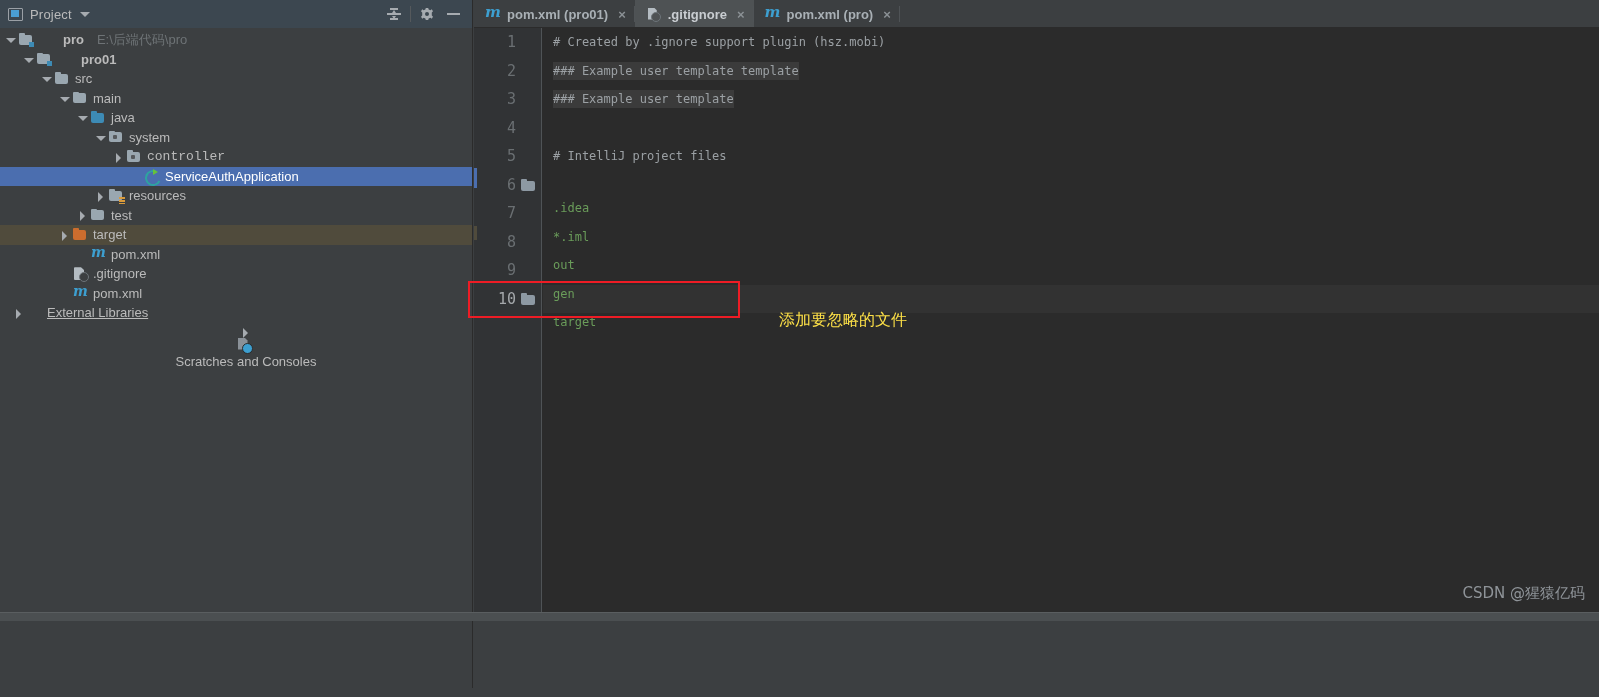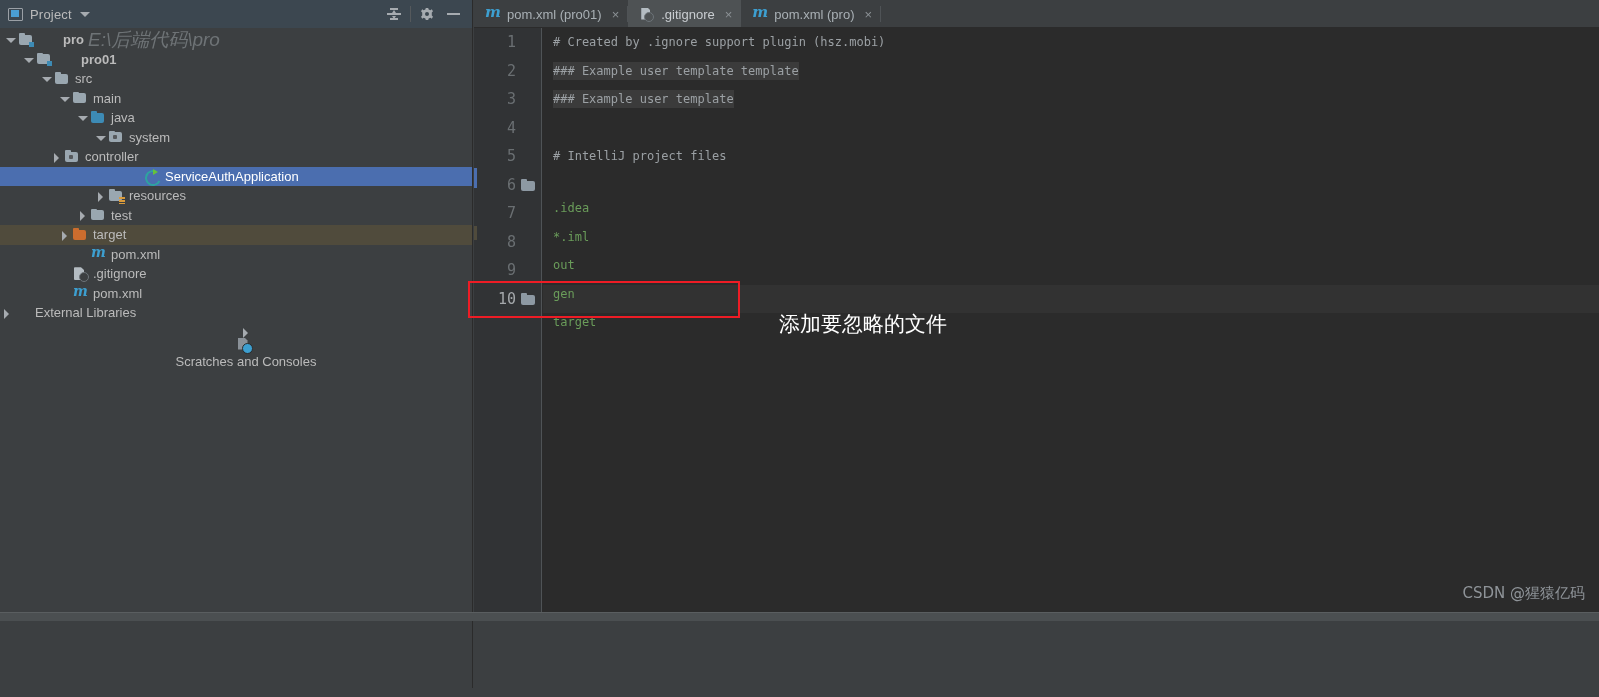--- a/index.html
+++ b/index.html
@@ -142,29 +142,29 @@
   .ico-scr::before{
     content:""; position:absolute; left:2px; top:1px; width:10px;height:12px;
     background:#8a9198; clip-path: polygon(0 0,70% 0,100% 25%,100% 100%,0 100%);
   }
   .ico-scr::after{
     content:""; position:absolute; right:0px; bottom:0px; width:9px;height:9px;
     border-radius:50%; background:#3d9fd0; border:1px solid #2b2b2b;
   }
   .lbl { font-size: 13px; }
   .lbl.bold { font-weight: 700; margin-left: 24px; }
-  .path { color:#6e7376; font-size:19px; margin-left:4px;font-style:italic; }
+  .path { color:#6e7376; font-size:13px; margin-left:13px; }
 
   
   #editor-area { position:absolute; left:474px; top:0; right:0; bottom:9px; background:#2b2b2b; }
   #tabbar { position:absolute; left:0; top:0; right:0; height:28px; background:#3c3f41; display:flex; align-items:stretch; }
   #tabbar::after{ content:""; position:absolute; left:0; right:0; bottom:0; height:1px; background:#2b2b2b; }
   .tab {
     display:flex; align-items:center; padding:0 9px 0 11px; gap:7px;
-    font-size:13px; color:#a9b0b5; position:relative; background:#3c3f41; cursor:default;
+    font-size:13px; color:#a9b0b5; position:relative; background:#3c3f41; cursor:default;font-weight:bold;
   }
   .tab.active { background:#4e5254; color:#c9cdd1; }
   .tab.active::after { content:""; position:absolute; left:0; right:0; bottom:0; height:2px; background:#4e5254; }
   .tab .tab-sep { position:absolute; right:0; top:6px; bottom:6px; width:1px; background:#4f5356; }
   .tab-close { color:#8b9195; font-size:13px; margin-left:3px; line-height:1; }
   .tab-ico-m { width:15px;height:15px;position:relative;flex:0 0 15px; }
   .tab-ico-m::after {
     content:"m"; position:absolute; left:0; top:-4px; font-family:"DejaVu Serif",serif;
     font-style:italic; font-weight:700; font-size:15px; color:#3d9fd0;
   }
@@ -211,21 +211,21 @@
 
   
   .ms { position:absolute; left:0; width:3px; }
 
   
   #annot-box {
     position:absolute; left:468px; top:281px; width:272px; height:37px;
     border:2px solid #ee1c25; pointer-events:none; z-index:50;
   }
   #annot-text {
-    position:absolute; left:779px; top:310px; color:#ffffff; font-size:21px;
+    position:absolute; left:779px; top:310px; color:#fde047; font-size:16px;
     font-family:"DejaVu Sans",sans-serif; z-index:50; white-space:nowrap;
   }
 
   #watermark {
     position:absolute; right:14px; bottom:18px; color:#8f9499; font-size:15px;
     font-family:"DejaVu Sans",sans-serif; z-index:40; white-space:nowrap;
   }
   #bottom-strip { position:absolute; left:0; bottom:0; right:0; height:9px; background:#4b4f51; }
   #bottom-strip::before{ content:""; position:absolute; left:0;top:0;right:0;height:1px;background:#5a5e60; }
 </style>
@@ -292,21 +292,21 @@
           <span class="ico f-blue"></span>
           <span class="lbl">java</span>
         </div>
         <div class="row" style="padding-left: 94px;">
           <span class="arrow down"></span>
           <span class="ico f-pkg">
             <span class="badge"></span>
           </span>
           <span class="lbl">system</span>
         </div>
-        <div class="row" style="padding-left: 50px;">
+        <div class="row" style="padding-left: 112px; font-family: Liberation Mono, monospace;">
           <span class="arrow right"></span>
           <span class="ico f-pkg">
             <span class="badge"></span>
           </span>
           <span class="lbl">controller</span>
         </div>
         <div class="row sel" style="padding-left: 130px;">
           <span class="arrow"></span>
           <span class="ico-spring"></span>
           <span class="lbl">ServiceAuthApplication</span>
@@ -336,21 +336,21 @@
         <div class="row" style="padding-left: 58px;">
           <span class="arrow"></span>
           <span class="ico-git"></span>
           <span class="lbl">.gitignore</span>
         </div>
         <div class="row" style="padding-left: 58px;">
           <span class="arrow"></span>
           <span class="ico-m"></span>
           <span class="lbl">pom.xml</span>
         </div>
-        <div class="row" style="padding-left: 0;">
+        <div class="row" style="padding-left: 12px; text-decoration: underline;">
           <span class="arrow right"></span>
           <span class="ico-lib"></span>
           <span class="lbl">External Libraries</span>
         </div>
         <div class="row" style="padding-left: 20px; flex-direction: column;">
           <span class="arrow right"></span>
           <span class="ico-scr"></span>
           <span class="lbl">Scratches and Consoles</span>
         </div>
       </div>

